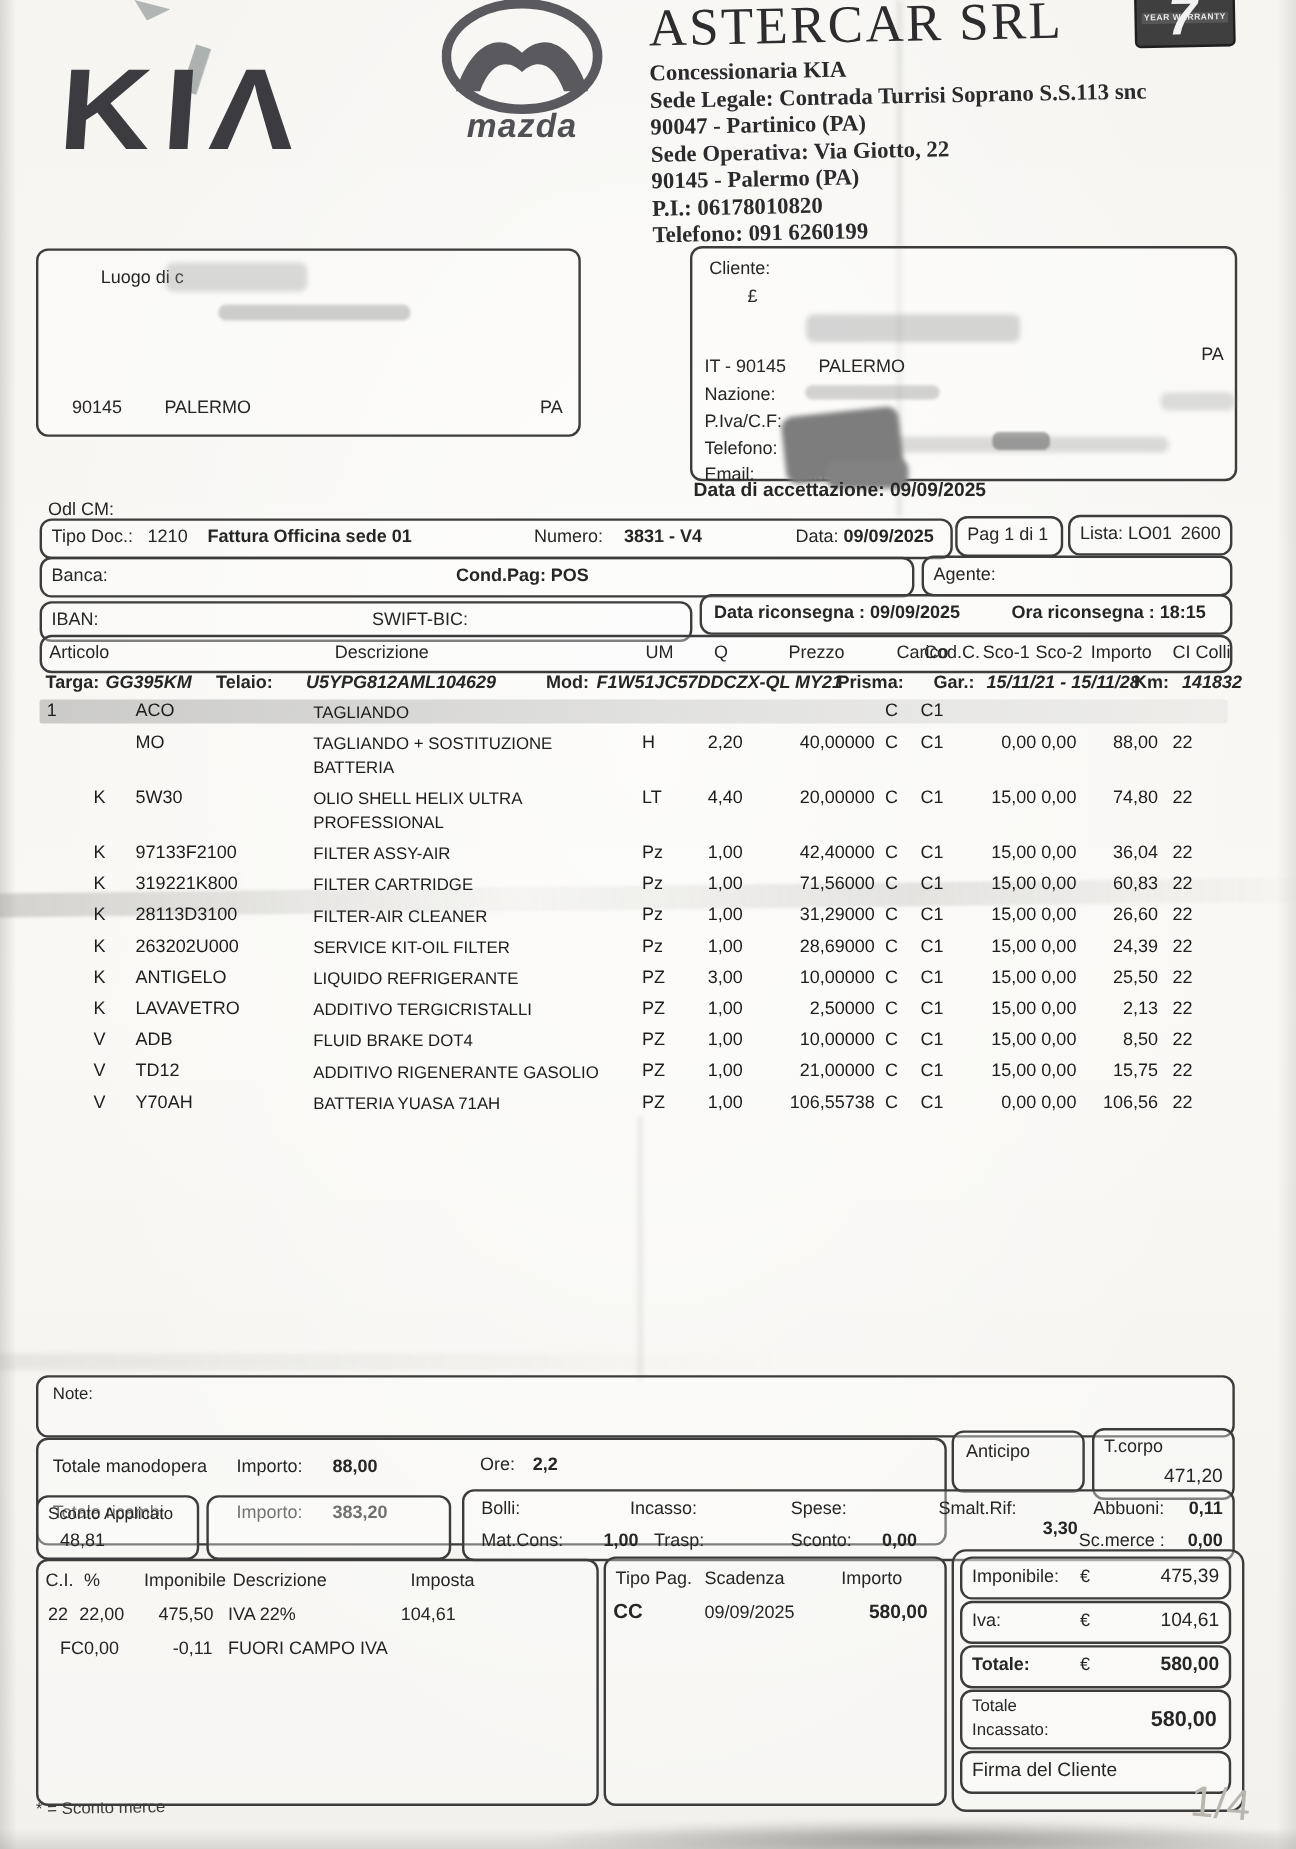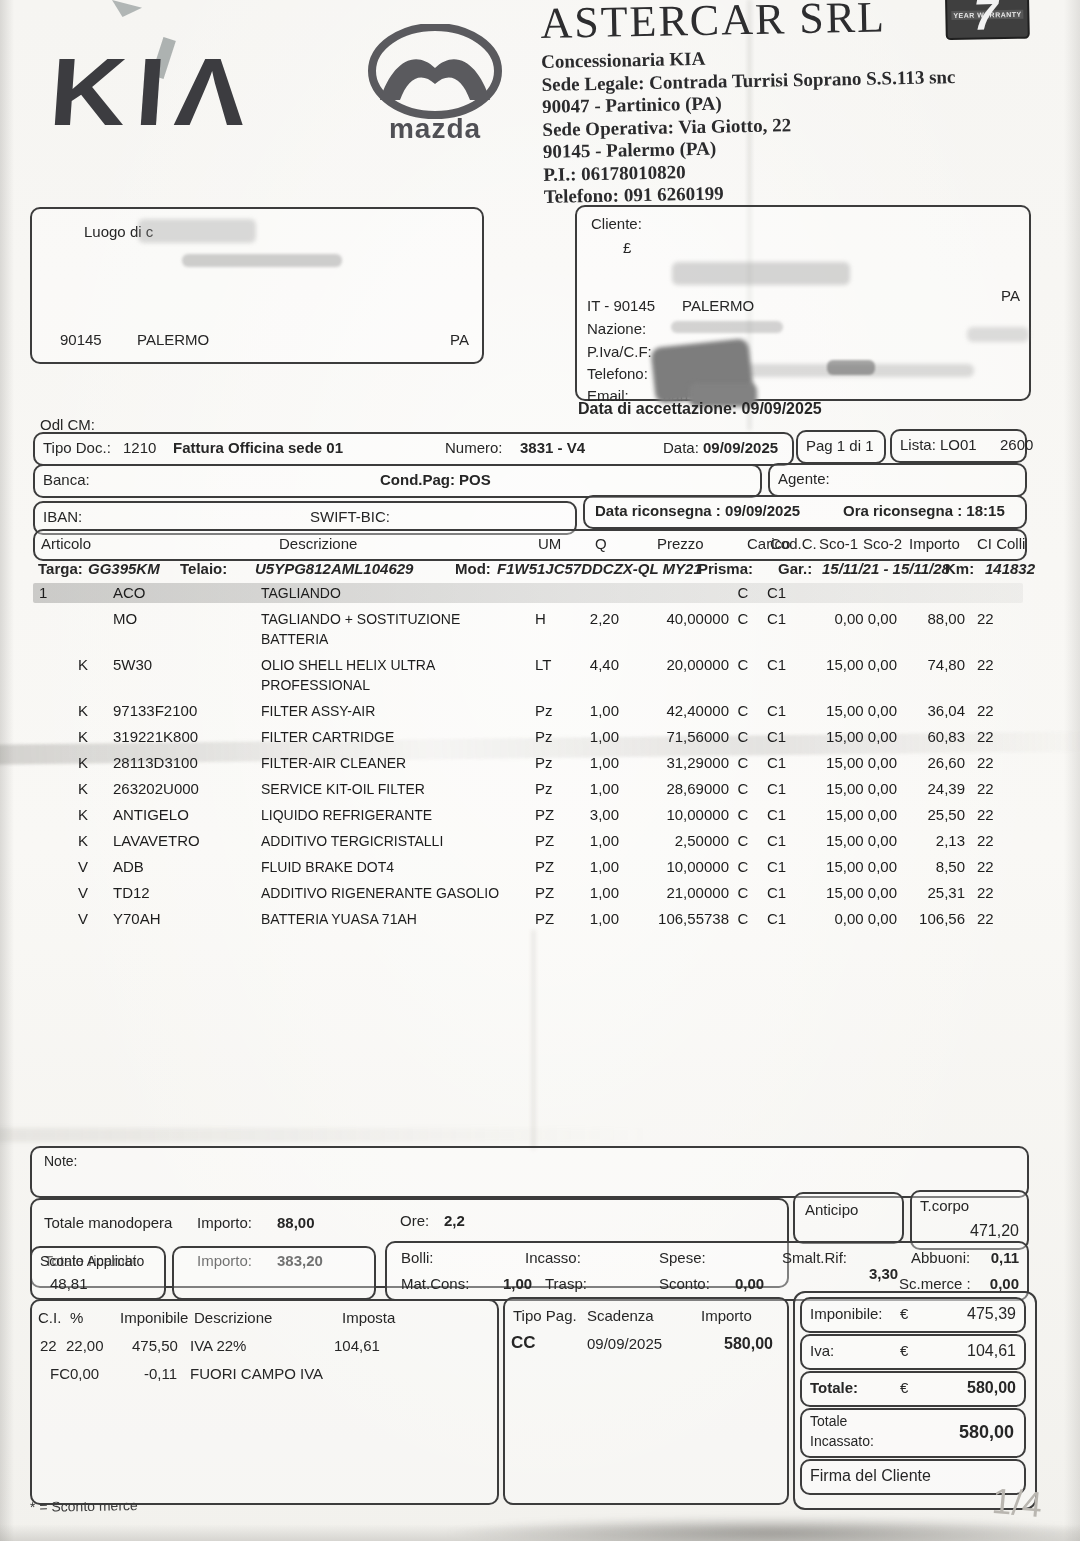--- a/index.html
+++ b/index.html
@@ -22,21 +22,21 @@
     transform:rotate(-.7deg);filter:blur(1.5px);}
   .wrinkle-low{left:-10px;top:1128px;width:1100px;height:14px;background:linear-gradient(90deg,rgba(160,158,152,.18),rgba(0,0,0,0) 60%);filter:blur(2px);}
   .bottom-shadow{left:440px;top:1516px;width:660px;height:34px;
     background:radial-gradient(ellipse at center,rgba(88,86,82,.55),rgba(88,86,82,0) 70%);filter:blur(3px);}
   .bottom-band{left:0;top:1524px;width:100%;height:17px;background:linear-gradient(180deg,rgba(0,0,0,0),rgba(150,148,142,.3));}
   .mark1{left:112px;top:0;width:30px;height:17px;background:#9aa0a0;clip-path:polygon(0 0,100% 45%,35% 100%);opacity:.75;}
   .mark2{left:157px;top:38px;width:13px;height:40px;background:#8f9696;transform:rotate(18deg);filter:blur(.6px);opacity:.7;}
   
   .kia-logo{position:absolute;left:50px;top:44px;font-size:96px;font-weight:700;color:#3c3c40;
     letter-spacing:9px;transform:skewX(-4deg) scaleX(1.1);transform-origin:left;line-height:1;}
-  .mazda{position:absolute;left:368px;top:24px;}
+  .mazda{position:absolute;left:368px;top:0;font-style:italic;}
   .company{position:absolute;left:540px;top:0;width:470px;transform:rotate(-1.1deg);transform-origin:left top;}
   .company-name{font-family:"Liberation Serif",serif;font-size:44px;font-weight:400;letter-spacing:2px;color:#2d2d2f;line-height:1.1;}
   .company-line{font-family:"Liberation Serif",serif;font-size:19px;font-weight:700;color:#2b2b2d;line-height:22.5px;white-space:nowrap;}
   .company-lines{margin-top:3px;}
   .badge7{position:absolute;left:405px;top:2px;width:80px;height:42px;background:#3f3f3f;border:2px solid #1f1f1f;border-radius:5px;overflow:hidden;}
   .badge7 .seven{position:absolute;left:26px;top:-6px;font-size:44px;font-weight:700;font-style:italic;color:#f2f2f2;}
   .badge7 .yw{position:absolute;left:4px;top:15px;font-size:7px;font-weight:700;color:#e8e8e8;letter-spacing:.5px;background:rgba(255,255,255,.12);padding:1px 2px;}
   
   .bx{position:absolute;border:2px solid #3c3c3c;border-radius:10px;background:rgba(255,255,255,.35);}
   .lbl{position:absolute;font-size:15px;color:#262626;white-space:nowrap;}
@@ -142,21 +142,21 @@
     <span class="lbl" style="left:410px;top:5px;">Numero:</span>
     <span class="lbl b" style="left:485px;top:5px;text-align:center;">3831 - V4</span>
     <span class="lbl" style="left:628px;top:5px;">Data:</span>
     <span class="lbl b" style="left:668px;top:5px;">09/09/2025</span>
   </div>
   <div class="bx" style="left:796px;top:430px;width:86px;height:30px;">
     <span class="lbl" style="left:8px;top:5px;">Pag 1 di 1</span>
   </div>
   <div class="bx" style="left:890px;top:429px;width:133px;height:30px;">
     <span class="lbl" style="left:8px;top:5px;">Lista: LO01</span>
-    <span class="lbl" style="left:108px;top:5px;">2600</span>
+    <span class="lbl" style="left:92px;top:5px;">2600</span>
   </div>
 
   <div class="bx" style="left:33px;top:464px;width:725px;height:30px;">
     <span class="lbl" style="left:8px;top:5px;">Banca:</span>
     <span class="lbl" style="left:345px;top:5px;font-weight:bold;">Cond.Pag:</span>
     <span class="lbl b" style="left:424px;top:5px;">POS</span>
   </div>
   <div class="bx" style="left:768px;top:463px;width:255px;height:30px;">
     <span class="lbl" style="left:8px;top:5px;">Agente:</span>
   </div>
@@ -354,21 +354,21 @@
         <span class="c-num"></span>
         <span class="c-pre">V</span>
         <span class="c-code">TD12</span>
         <span class="c-desc">ADDITIVO RIGENERANTE GASOLIO</span>
         <span class="c-um">PZ</span>
         <span class="c-q">1,00</span>
         <span class="c-prezzo">21,00000</span>
         <span class="c-c">C</span>
         <span class="c-c1">C1</span>
         <span class="c-sco">15,00 0,00</span>
-        <span class="c-importo">25,31</span>
+        <span class="c-importo">15,75</span>
         <span class="c-iva">22</span>
       </div>
 
       <div class="item-row">
         <span class="c-num"></span>
         <span class="c-pre">V</span>
         <span class="c-code">Y70AH</span>
         <span class="c-desc">BATTERIA YUASA 71AH</span>
         <span class="c-um">PZ</span>
         <span class="c-q">1,00</span>

